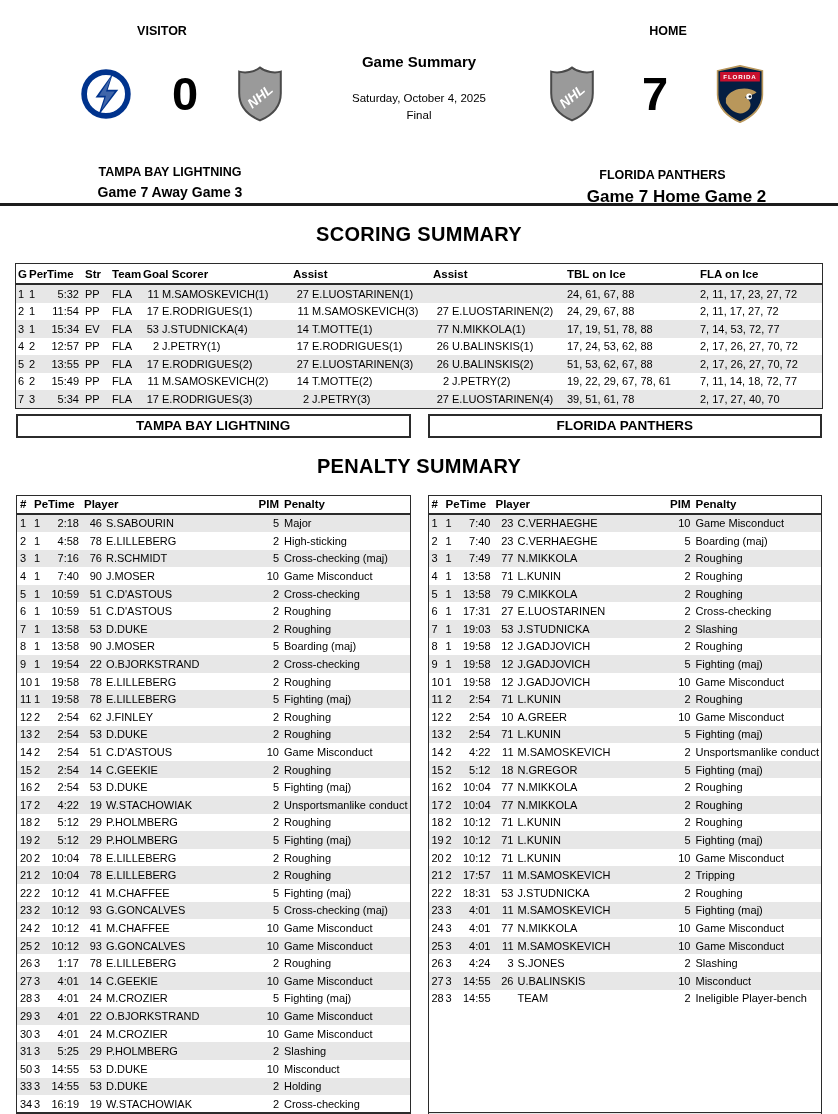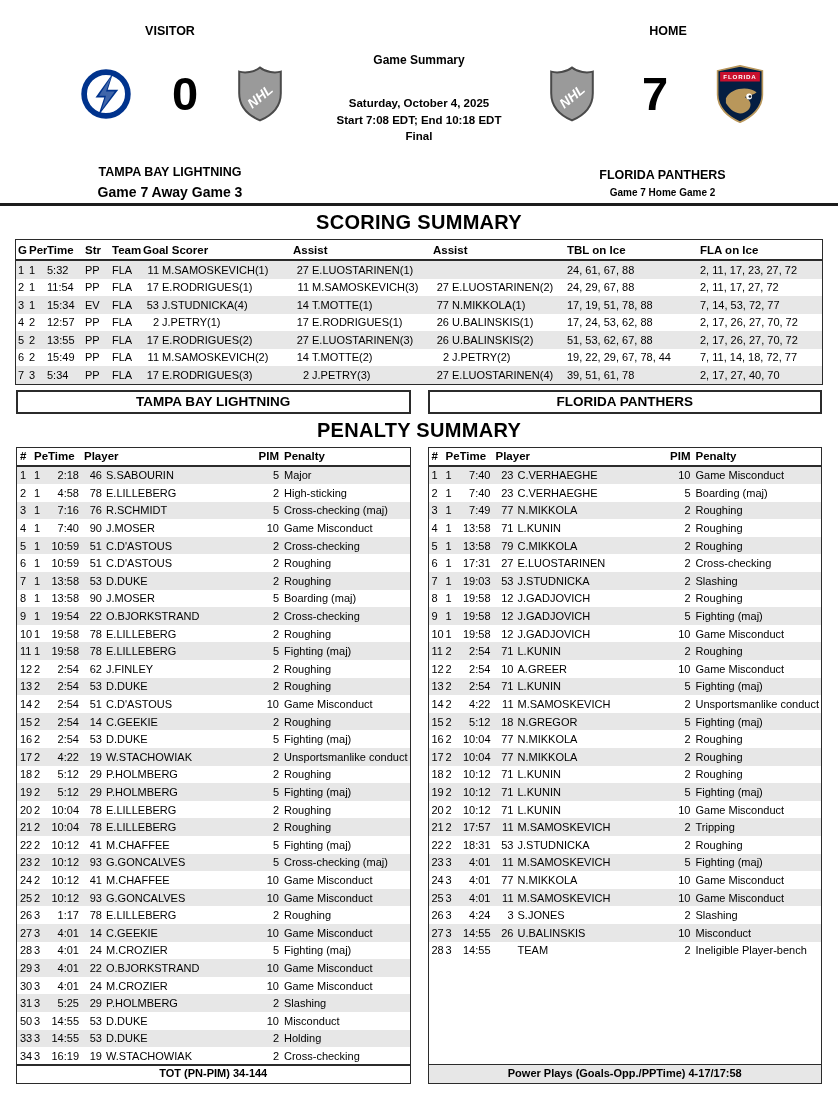--- a/index.html
+++ b/index.html
@@ -12,46 +12,46 @@
     --nhl_gray:#9a9a9a;
   }
   *{box-sizing:border-box;margin:0;padding:0}
   body{
     width:838px;height:1114px;margin:0;background:#fff;color:#000;
     font-family:"Liberation Sans","DejaVu Sans",sans-serif;overflow:hidden;
   }
   
   .top{position:relative;height:206px;border-bottom:3px solid #1c1c1c}
   .side-label{position:absolute;top:24px;width:160px;text-align:center;font-weight:bold;font-size:12.5px}
-  .visitor-label{left:90px}
+  .visitor-label{left:82px}
   .home-label{left:588px}
   .score-row{position:absolute;top:62px;display:flex;align-items:center;justify-content:space-between}
   .visitor-row{left:78px;width:206px}
   .home-row{left:548px;width:218px}
   .score{font-size:47px;font-weight:bold;line-height:64px}
   .tname{position:absolute;text-align:center;font-weight:bold;font-size:12.5px}
   .vname{top:165px;left:40px;width:260px}
   .vinfo{top:184px;left:40px;width:260px;font-size:14px}
   .hname{top:168px;left:535px;width:255px}
-  .hinfo{top:187px;left:535px;width:255px;font-size:10px}
+  .hinfo{top:187px;left:549px;width:255px;font-size:17px}
   .center-block{position:absolute;top:53px;left:50%;transform:translateX(-50%);width:340px;text-align:center}
-  .gs-title{font-size:12px;font-weight:bold}
-  .meta{margin-top:28px;font-size:11.5px;font-weight:bold;line-height:16.5px}
+  .gs-title{font-size:15px;font-weight:bold}
+  .meta{margin-top:20px;font-size:11.5px;font-weight:normal;line-height:16.5px}
   .logo{display:block}
   
-  .section-title{font-size:20px;font-weight:bold;text-align:center;margin:5px 0;letter-spacing:.3px}
+  .section-title{font-size:20px;font-weight:bold;text-align:center;margin:17px 0;letter-spacing:.3px}
   
   .scoring{margin:0 15px;border:1.5px solid var(--border)}
   .shead,.srow{display:grid;grid-template-columns:13px 18px 36px 27px 33px 150px 140px 134px 133px 1fr;align-items:center}
   .shead{font-weight:bold;font-size:11.5px;height:21px;border-bottom:2px solid var(--border)}
   .srow{height:17.5px;font-size:11px}
   #scoring-body .srow:nth-child(odd){background:var(--stripe)}
   .scoring .cell,.shead > div{white-space:nowrap;overflow:hidden}
   .c-g{padding-left:2px}
-  .c-time{padding-right:4px}
+  .c-time{text-align:right;padding-right:4px}
   .c-str{padding-left:2px}
   .c-team{padding-left:2px}
   .pnum{display:inline-block;min-width:16px;text-align:right;margin-right:3px}
   
   .tboxes{display:flex;gap:17px;margin:5px 16px 0}
   .tbox{flex:1;border:2px solid var(--border);height:24px;line-height:20px;text-align:center;font-weight:bold;font-size:13.5px}
   
   .pen-cols{display:flex;gap:17px;margin:2px 16px 0;align-items:stretch}
   .panel{flex:1;display:flex;flex-direction:column}
   .ptable{border:1.5px solid var(--border);flex:1}
@@ -101,21 +101,20 @@
       <path d="M13 40 C19 27 41 25 50 33 C45 38 40 35 36 39 C45 43 45 53 36 57 C26 62 17 53 13 46 Z" fill="var(--panthers_gold)"></path>
       <circle cx="41" cy="38" r="3.5" fill="#fff"></circle>
       <circle cx="42" cy="38" r="1.6" fill="#1d1d1d"></circle>
     </svg>
   </div>
 
   <div class="center-block">
     <div class="gs-title">Game Summary</div>
     <div class="meta">
       <div>Saturday, October 4, 2025</div>
-      <div>Start 7:08 EDT; End 10:18 EDT</div>
       <div>Final</div>
     </div>
   </div>
 
   <div class="tname vname">TAMPA BAY LIGHTNING</div>
   <div class="tname vinfo">Game 7 Away Game 3</div>
   <div class="tname hname">FLORIDA PANTHERS</div>
   <div class="tname hinfo">Game 7 Home Game 2</div>
 </div>
 
@@ -197,21 +196,21 @@
       </div>
       <div class="srow">
         <div class="cell c-g">6</div>
         <div class="cell">2</div>
         <div class="cell c-time">15:49</div>
         <div class="cell c-str">PP</div>
         <div class="cell c-team">FLA</div>
         <div class="cell c-scorer"><span class="pnum">11</span><span class="pname">M.SAMOSKEVICH(2)</span></div>
         <div class="cell c-a1"><span class="pnum">14</span><span class="pname">T.MOTTE(2)</span></div>
         <div class="cell c-a2"><span class="pnum">2</span><span class="pname">J.PETRY(2)</span></div>
-        <div class="cell c-tbl">19, 22, 29, 67, 78, 44</div>
+        <div class="cell c-tbl">19, 22, 29, 67, 78, 61</div>
         <div class="cell c-fla">7, 11, 14, 18, 72, 77</div>
       </div>
       <div class="srow">
         <div class="cell c-g">7</div>
         <div class="cell">3</div>
         <div class="cell c-time">5:34</div>
         <div class="cell c-str">PP</div>
         <div class="cell c-team">FLA</div>
         <div class="cell c-scorer"><span class="pnum">17</span><span class="pname">E.RODRIGUES(3)</span></div>
         <div class="cell c-a1"><span class="pnum">2</span><span class="pname">J.PETRY(3)</span></div>

